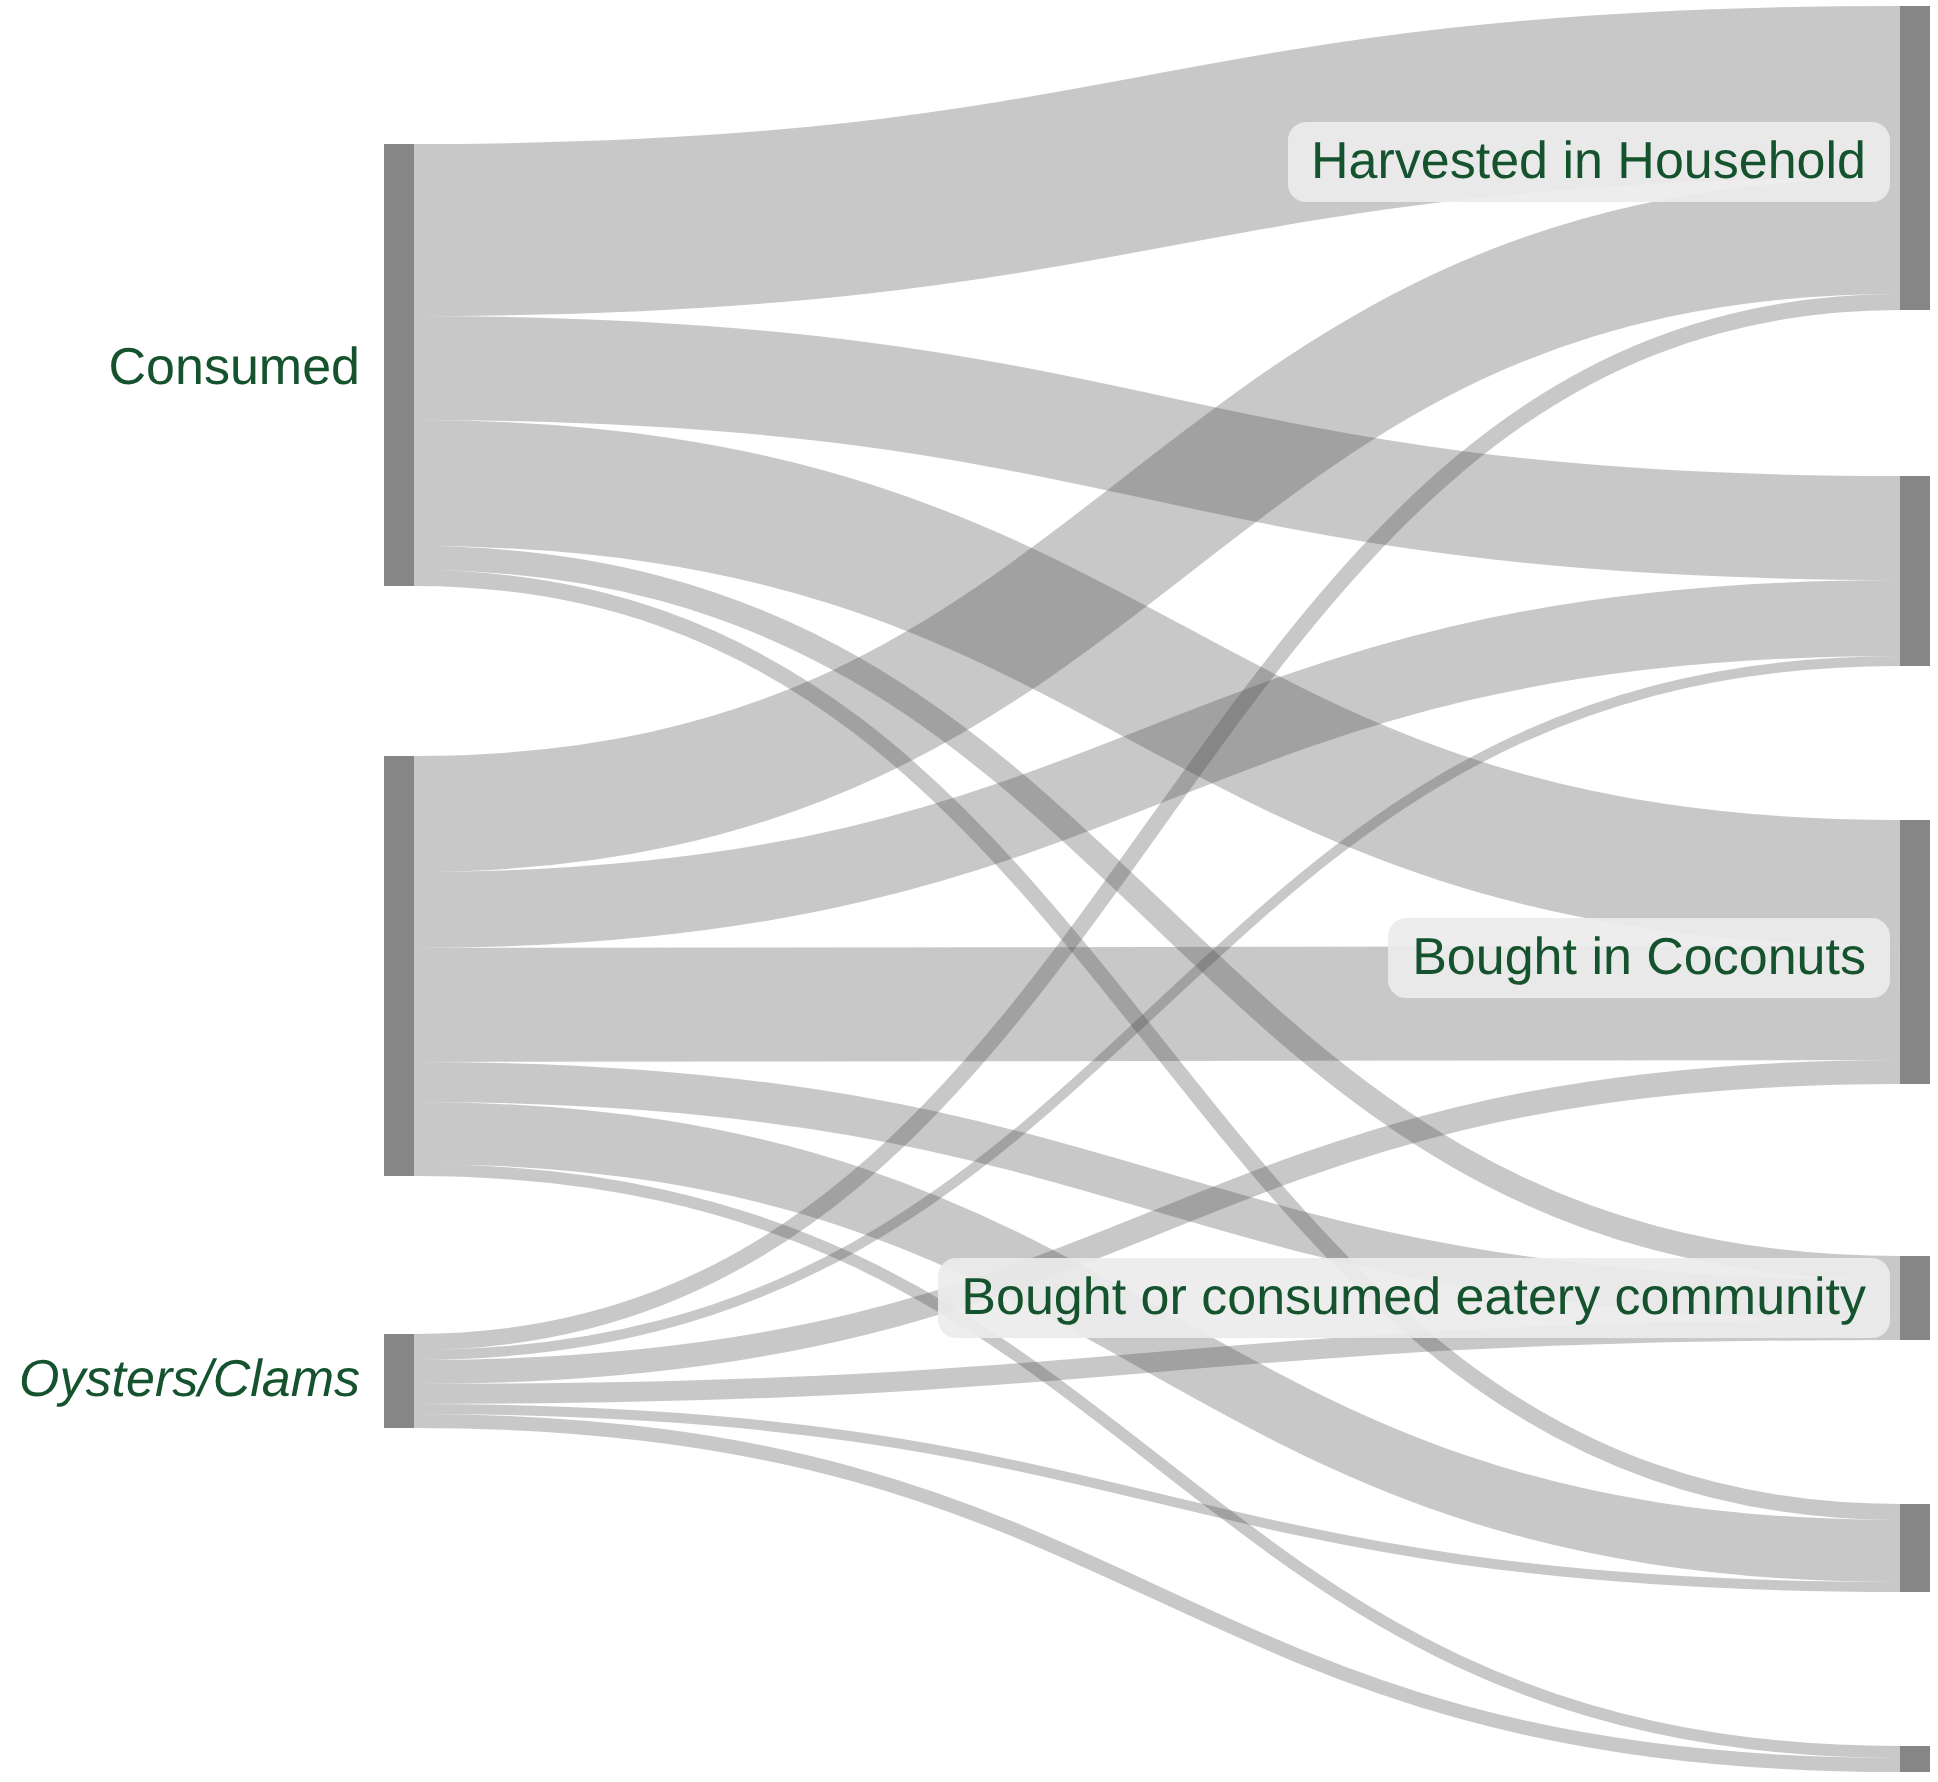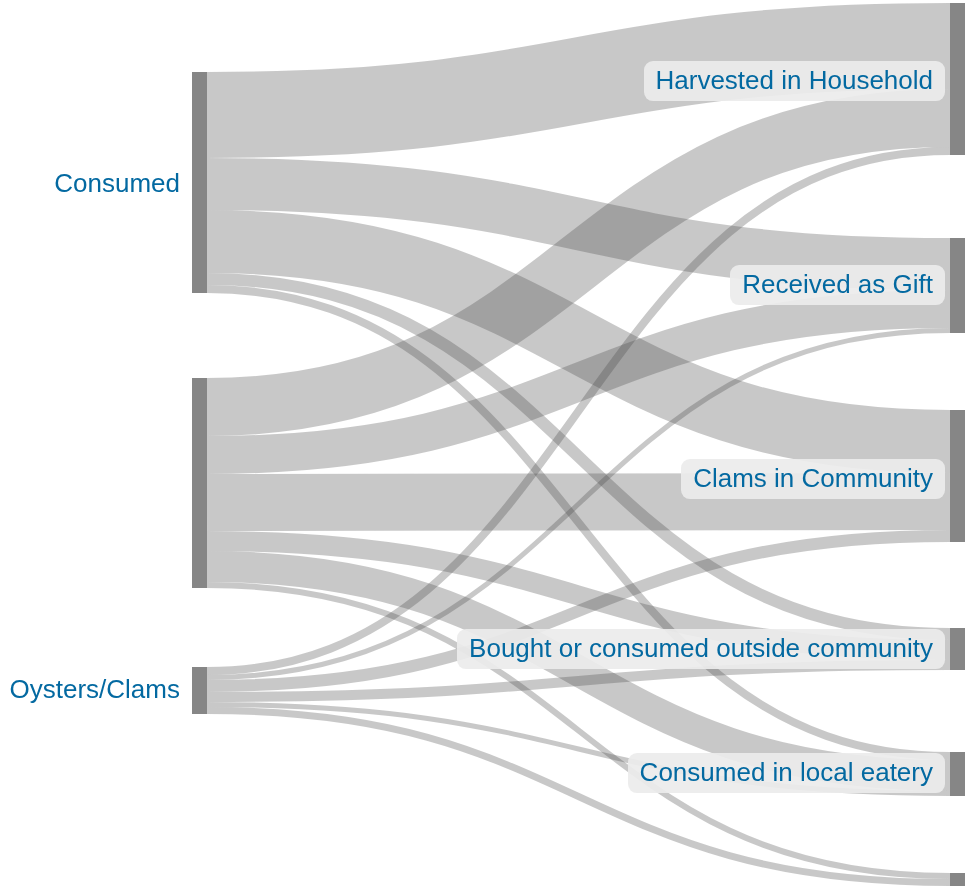--- a/index.html
+++ b/index.html
@@ -10,34 +10,34 @@
     background: #ffffff;
     overflow: hidden;
     font-family: "Liberation Sans", sans-serif;
   }
   #sankey-svg { position: absolute; left: 0; top: 0; }
   .node-label {
     position: absolute;
     transform: translateY(-50%);
     font-size: 26px;
     line-height: 1.15;
-    color: #0369a1;
+    color: #14532d;
     white-space: nowrap;
   }
   .node-label.left { right: 789px; }
   .node-label.right {
     right: 24px;
     background: rgba(235,235,235,0.92);
     padding: 5px 12px;
     border-radius: 9px;
   }
   
   .lab-coconuts  { top: 184px; }
   .lab-landcrabs { top: 484px; }
-  .lab-oysters   { top: 690px; }
+  .lab-oysters   { top: 690px; font-style: italic; }
   .lab-harvested { top: 81px;  }
   .lab-gift      { top: 285px; }
   .lab-bought    { top: 479px; }
   .lab-outside   { top: 649px; }
   .lab-eatery    { top: 773px; }
   .lab-bartered  { top: 872px; }
 </style>
 </head>
 <body>
 
@@ -69,18 +69,16 @@
       <rect x="950" y="410" width="15" height="132" fill="#868686"></rect>
       <rect x="950" y="628" width="15" height="42" fill="#868686"></rect>
       <rect x="950" y="752" width="15" height="44" fill="#868686"></rect>
       <rect x="950" y="873" width="15" height="13" fill="#868686"></rect>
     </svg>
 
   <div class="node-label left  lab-coconuts">Consumed</div>
   <div class="node-label left  lab-oysters">Oysters/Clams</div>
 
   <div class="node-label right lab-harvested">Harvested in Household</div>
-  <div class="node-label right lab-gift">Received as Gift</div>
-  <div class="node-label right lab-bought">Clams in Community</div>
-  <div class="node-label right lab-outside">Bought or consumed outside community</div>
-  <div class="node-label right lab-eatery">Consumed in local eatery</div>
+  <div class="node-label right lab-bought">Bought in Coconuts</div>
+  <div class="node-label right lab-outside">Bought or consumed eatery community</div>
 
 </div>
 
 </body></html>

